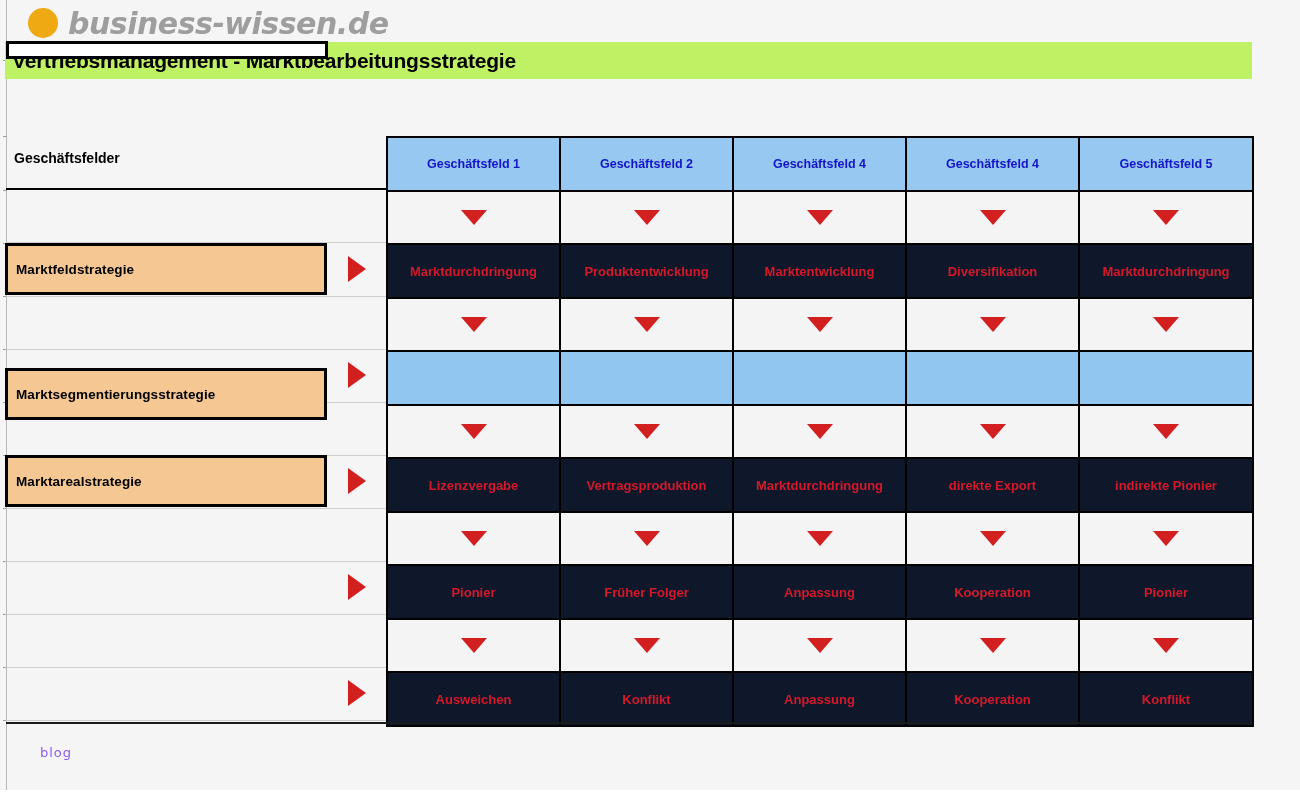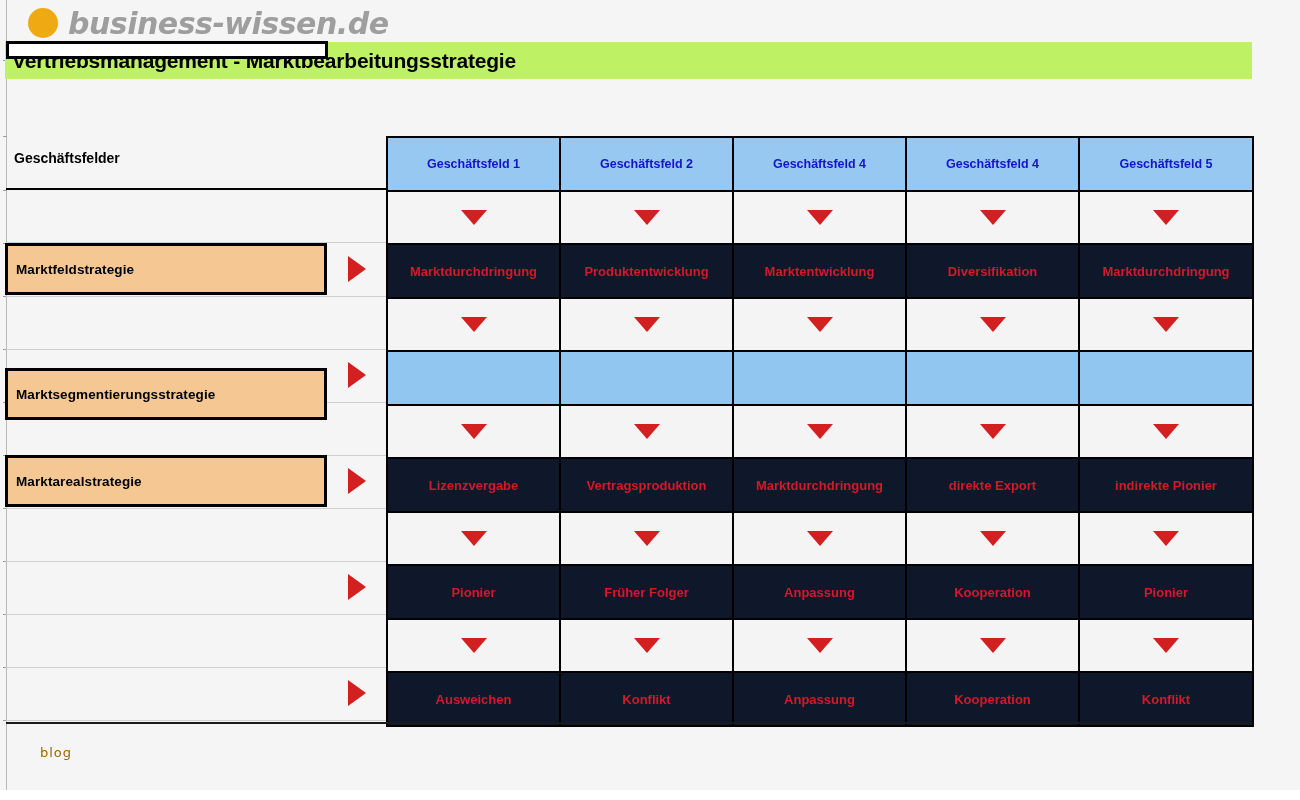--- a/index.html
+++ b/index.html
@@ -203,21 +203,21 @@
     border-right: 13px solid transparent;
     border-top: 15px solid #d21f20;
   }
 
   
   .watermark {
     position: absolute;
     left: 40px;
     top: 745px;
     font-size: 13px;
-    color: #a16207;
+    color: #8b5cf6;
     font-family: "DejaVu Sans", sans-serif;
     letter-spacing: 1px;
   }
 
   .bottom-rule {
     position: absolute;
     left: 6px;
     top: 722px;
     width: 1246px;
     height: 2px;

